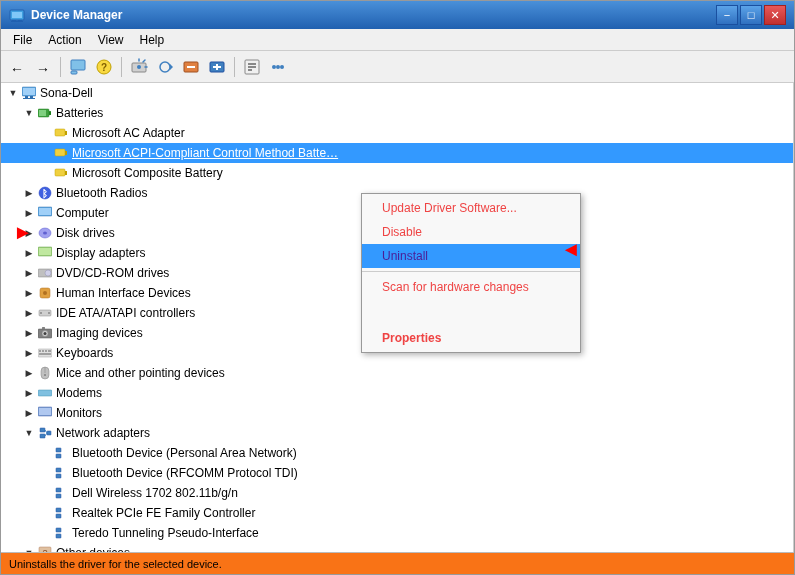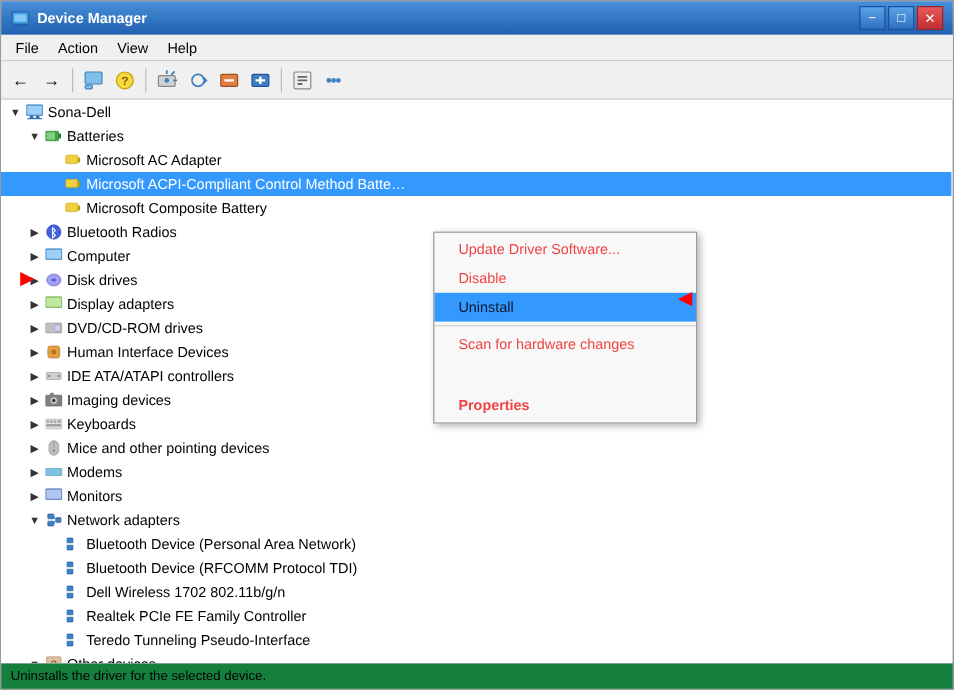--- a/index.html
+++ b/index.html
@@ -136,21 +136,21 @@
 
     
     .tree-item {
       display: flex;
       align-items: center;
       height: 20px;
       padding-left: 4px;
       cursor: pointer;
       white-space: nowrap;
     }
-    .tree-item.selected { background: #3399ff; color: white; }
+    .tree-item.selected { background: #3399ff; color: white; text-decoration: underline; }
 
     .expand-btn {
       width: 16px;
       height: 16px;
       display: flex;
       align-items: center;
       justify-content: center;
       font-size: 9px;
       color: #333;
       flex-shrink: 0;
@@ -185,21 +185,21 @@
       min-width: 220px;
       z-index: 100;
       padding: 2px 0;
     }
     .ctx-item {
       padding: 5px 20px;
       cursor: pointer;
       font-size: 12px;
       color: #ef4444;
     }
-    .ctx-item.active { background: #3399ff; color: #0f172a; }
+    .ctx-item.active { background: #3399ff; color: #4c1d95; }
     .ctx-item.bold { font-weight: bold; margin-top: 27px; }
     .ctx-separator {
       height: 1px;
       background: #ccc;
       margin: 3px 0;
     }
 
     
     .red-arrow-left {
       position: absolute;
@@ -216,21 +216,21 @@
       left: 560px;
       color: red;
       font-size: 20px;
       pointer-events: none;
       z-index: 200;
       transform: scaleX(-1);
     }
 
     
     .status-bar {
-      background: #15803d;
+      background: #f97316;
       border-top: 1px solid #bbb;
       height: 22px;
       display: flex;
       align-items: center;
       padding: 0 8px;
       font-size: 11px;
       flex-shrink: 0;
     }
   </style>
 </head>

